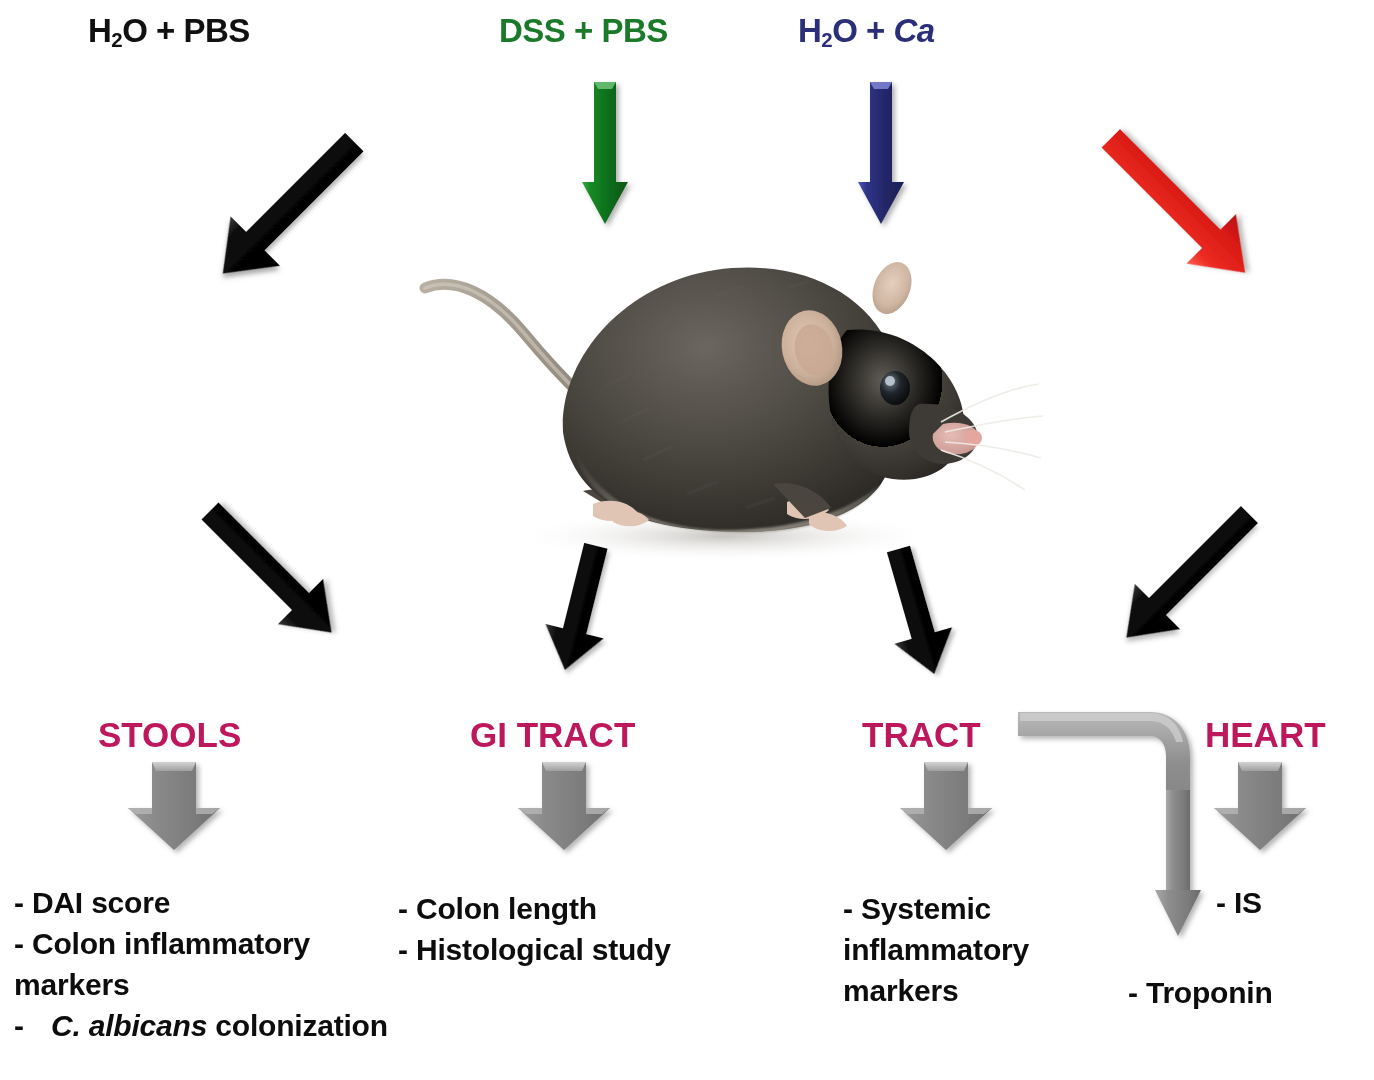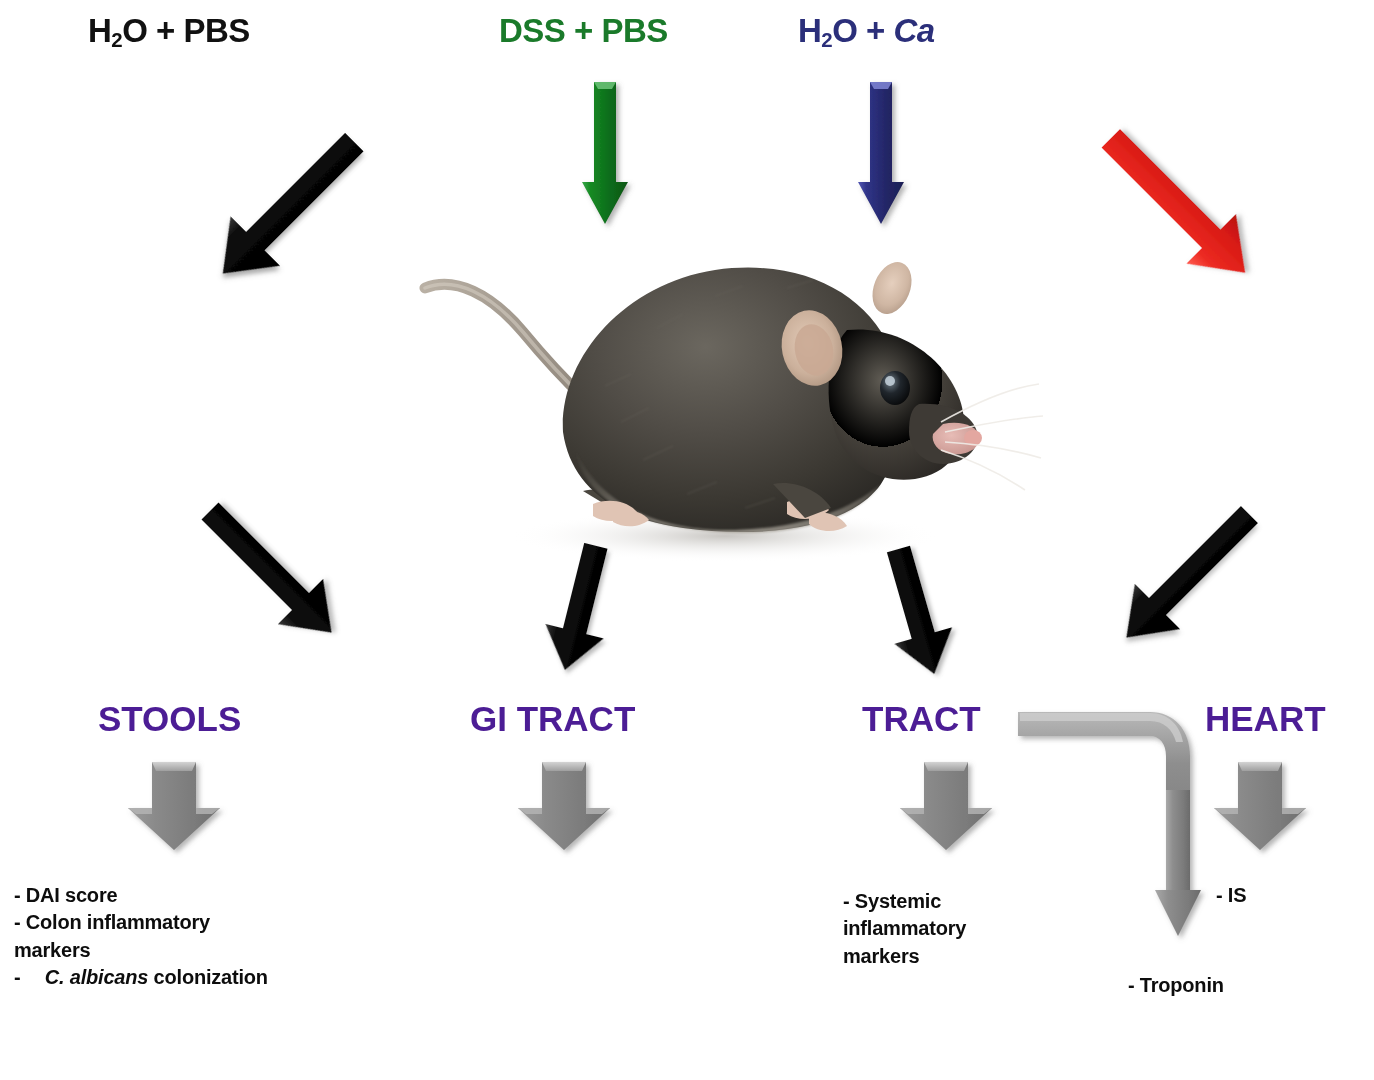--- a/index.html
+++ b/index.html
@@ -31,29 +31,30 @@
     font-size: 0.62em;
     vertical-align: -0.22em;
     font-weight: 700;
   }
   .treat-label .ital { font-style: italic; text-align: center; }
 
   
   .organ-title {
     font-size: 35px;
     font-weight: 700;
-    color: #4c1d95;
+    color: #be185d;
     white-space: nowrap;
     letter-spacing: 0px;
     line-height: 1;
+    margin-top: 16px;
   }
 
   
   .bullets {
-    font-size: 20px;
+    font-size: 30px;
     font-weight: 700;
     color: #0d0d0d;
     line-height: 1.37;
     letter-spacing: -0.2px;
   }
   .bullets .ital { font-style: italic; margin-left: 19px; }
   .bullets div { white-space: nowrap; }
 
   svg { display: block; overflow: visible; }
   .arrow-svg { position: absolute; }
@@ -390,20 +391,24 @@
     </g>
   </svg>
 
   <div class="abs bullets" style="left:14px; top:882px;">
     <div>- DAI score</div>
     <div>- Colon inflammatory</div>
     <div>markers</div>
     <div>- <i class="ital">C. albicans</i> colonization</div>
   </div>
 
+  <div class="abs bullets" style="left:398px; top:888px;">
+    <div>- Colon length</div>
+    <div>- Histological  study</div>
+  </div>
 
   <div class="abs bullets" style="left:843px; top:888px;">
     <div>- Systemic</div>
     <div>inflammatory</div>
     <div>markers</div>
   </div>
 
   <div class="abs bullets" style="left:1216px; top:882px;">
     <div>- IS</div>
   </div>

